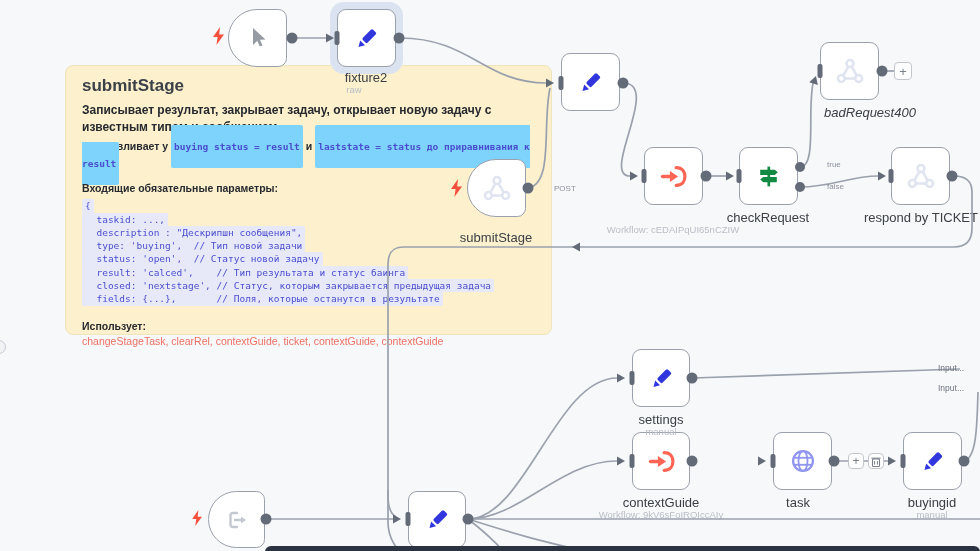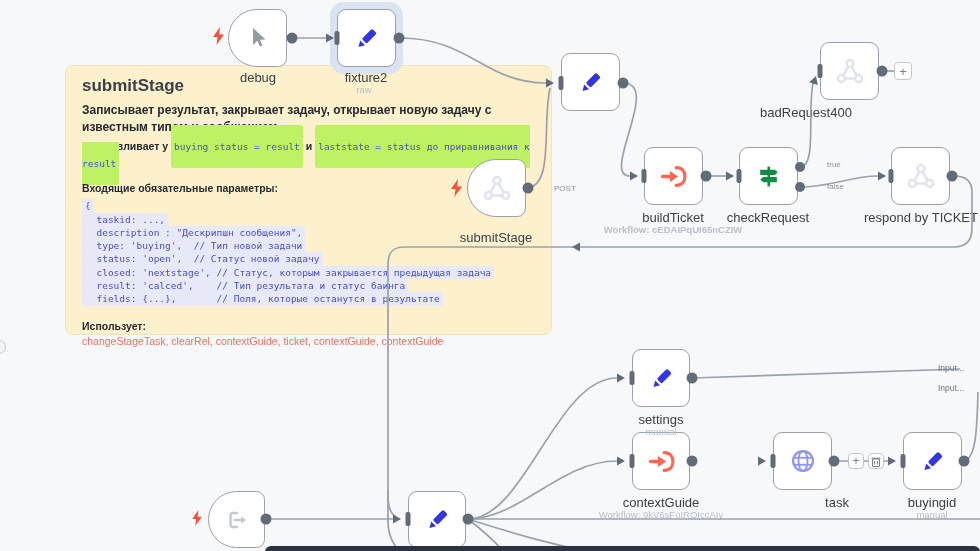--- a/index.html
+++ b/index.html
@@ -4,22 +4,22 @@
 <style>
   html,body{margin:0;padding:0;}
   .canvas{position:relative;width:980px;height:551px;background:#f7f8fa;overflow:hidden;
           font-family:"Liberation Sans","DejaVu Sans",sans-serif;}
   
   .sticky{position:absolute;left:65px;top:65px;width:487px;height:270px;background:#fcf0cd;
           border:1px solid #f0e4bc;border-radius:8px;box-sizing:border-box;padding:10px 16px;z-index:1;}
   .sticky h1{margin:0 0 6px 0;font-size:17px;font-weight:600;color:#3c4148;}
   .sticky .desc{font-size:12px;line-height:1.45;font-weight:700;color:#26292e;}
   .sticky .setline{font-size:10.5px;line-height:1.55;font-weight:700;color:#26292e;margin-top:1px;}
-  .chip{font-family:"DejaVu Sans Mono","Liberation Mono",monospace;font-weight:400;font-size:9.5px;
-        color:#4a4dcf;background:#bef264;padding:16px 3px;border-radius:2px;}
+  .chip{font-family:"DejaVu Sans Mono","Liberation Mono",monospace;font-weight:700;font-size:9.5px;
+        color:#4a4dcf;background:#7dd3fc;padding:16px 3px;border-radius:2px;}
   .phead{font-size:10.5px;font-weight:700;color:#26292e;margin-top:11px;}
   .codeblock{margin-top:5px;font-family:"DejaVu Sans Mono","Liberation Mono",monospace;
              font-size:9.5px;line-height:1.4;color:#4a4dcf;}
   .codeblock .cl{display:table;white-space:pre;background:#e7e9f8;padding:0 3px;border-radius:1px;}
   .uhead{font-size:10.5px;font-weight:700;color:#26292e;margin-top:14px;}
   .uses{font-size:10.5px;color:#ed7063;margin-top:3px;}
   .uses span:not(:last-child)::after{content:", ";}
   
   .node{position:absolute;width:59px;height:58px;background:#fff;border:1.8px solid #9aa0ac;
         border-radius:9px;box-sizing:border-box;display:flex;align-items:center;justify-content:center;z-index:4;}
@@ -52,22 +52,22 @@
       <span>и</span>
       <span class="chip">laststate = status до приравнивания к result</span>
     </div>
     <div class="phead">Входящие обязательные параметры:</div>
     <div class="codeblock">
       <span class="cl">{</span>
       <span class="cl">  taskid: ...,</span>
       <span class="cl">  description : "Дескрипшн сообщения",</span>
       <span class="cl">  type: 'buying',  // Тип новой задачи</span>
       <span class="cl">  status: 'open',  // Статус новой задачу</span>
+      <span class="cl">  result: 'calced',    // Тип результата и статус баинга</span>
       <span class="cl">  closed: 'nextstage', // Статус, которым закрывается предыдущая задача</span>
-      <span class="cl">  result: 'calced',    // Тип результата и статус баинга</span>
       <span class="cl">  fields: {...},       // Поля, которые останутся в результате</span>
     </div>
     <div class="uhead">Использует:</div>
     <div class="uses">
       <span>changeStageTask</span><span>clearRel</span><span>contextGuide</span><span>ticket</span><span>contextGuide</span><span>contextGuide</span>
     </div>
   </div>
 
   <div class="halo"></div>
 
@@ -195,34 +195,32 @@
 
   <div class="node" style="left:408px;top:491px;width:58px;height:57px;">
     <svg width="27" height="27" viewBox="0 0 26 26">
       <g transform="rotate(45 13 13)">
         <rect x="10" y="2.5" width="6.6" height="14" rx="1.6" fill="#3137dd"></rect>
         <polygon points="10,18.6 16.6,18.6 13.3,24.2" fill="#3137dd"></polygon>
       </g>
     </svg>
   </div>
 
-  <div class="nlabel" style="left:168px;top:70px;">debug</div>
   <div class="nlabel" style="left:276px;top:70px;text-align:center;">fixture2</div>
-  <div class="nsub" style="left:264px;top:84px;">raw</div>
+  <div class="nsub" style="left:254px;top:84px;">raw</div>
   <div class="nlabel" style="left:406px;top:230px;">submitStage</div>
-  <div class="nlabel" style="left:583px;top:210px;">buildTicket</div>
-  <div class="nsub" style="left:573px;top:224px;font-weight:bold;">Workflow: cEDAIPqUI65nCZIW</div>
+  <div class="nsub" style="left:573px;top:224px;">Workflow: cEDAIPqUI65nCZIW</div>
   <div class="nlabel" style="left:678px;top:210px;">checkRequest</div>
-  <div class="nlabel" style="left:716px;top:105px;">badRequest400</div>
+  <div class="nlabel" style="left:780px;top:105px;font-style:italic;">badRequest400</div>
   <div class="nlabel" style="left:831px;top:210px;">respond by TICKET</div>
   <div class="nlabel" style="left:571px;top:412px;">settings</div>
   <div class="nsub" style="left:561px;top:426px;">manual</div>
   <div class="nlabel" style="left:571px;top:495px;">contextGuide</div>
   <div class="nsub" style="left:561px;top:509px;">Workflow: 9kV6sFoIROIccAIy</div>
-  <div class="nlabel" style="left:747px;top:495px;">task</div>
+  <div class="nlabel" style="left:708px;top:495px;">task</div>
   <div class="nlabel" style="left:842px;top:495px;">buyingid</div>
   <div class="nsub" style="left:832px;top:509px;">manual</div>
 
   <svg class="svglayer" width="980" height="551" viewBox="0 0 980 551">
     <g stroke="#9aa1ad" stroke-width="1.7" fill="none">
       <path d="M292,38 L326,38"></path>
       <path d="M400,38 C470,38 485,83 546,83"></path>
       <path d="M528,188 C554,184 542,124 550,88"></path>
       <path d="M623,83 C662,83 600,176 630,176"></path>
       <path d="M706,176 L726,176"></path>

